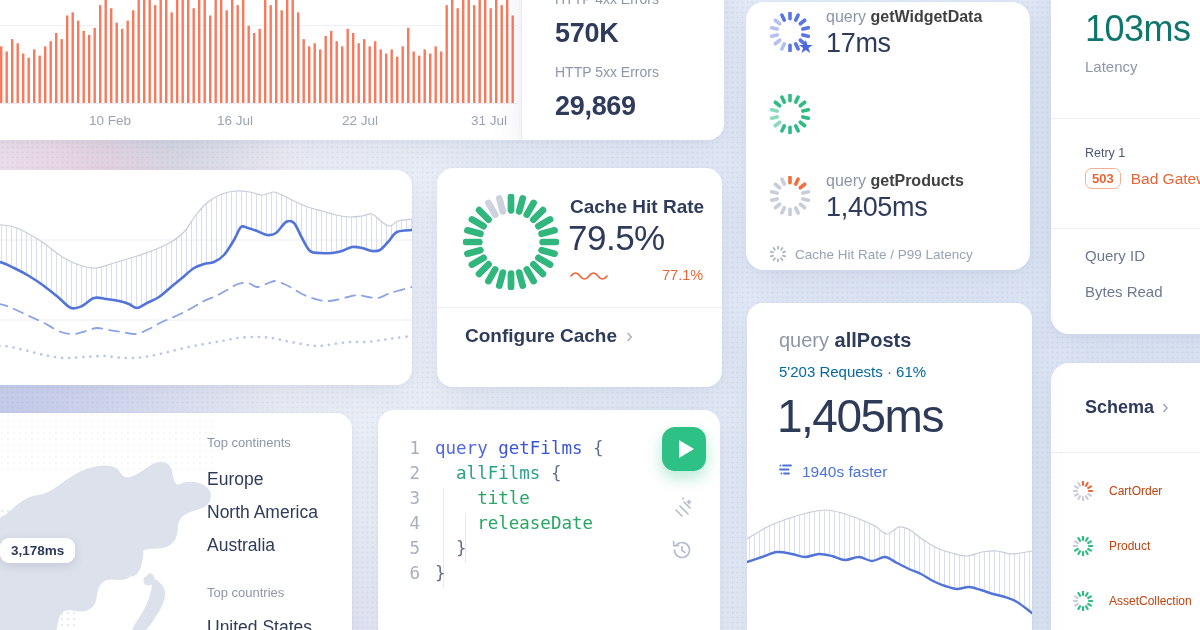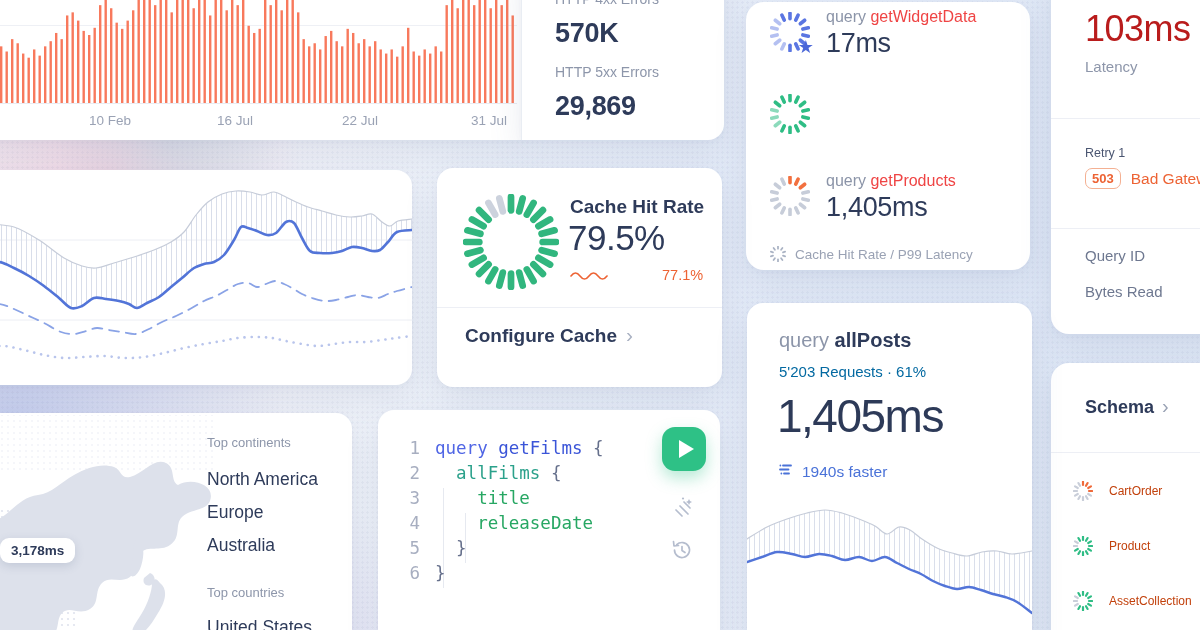--- a/index.html
+++ b/index.html
@@ -36,29 +36,29 @@
   .metric .m-value{font-size:27px;font-weight:700;color:#2e3b5a;margin-top:11px;letter-spacing:-.3px;}
 
   
   .card-queries{left:746px;top:2px;width:284px;height:268px;border-radius:18px;}
   .q-row{position:absolute;left:24px;display:flex;align-items:flex-start;}
   .q-icon{position:relative;width:40px;height:40px;flex:0 0 40px;margin-top:4px;}
   .q-icon svg{width:100%;height:100%;display:block;}
   .q-star{position:absolute;right:-4px;bottom:-4px;font-size:18px;line-height:1;color:#4b67d8;}
   .q-text{margin-left:16px;}
   .q-name{font-size:16px;color:#8b94a8;}
-  .q-name b{color:#ef4444;font-weight:400;}
+  .q-name b{color:#404040;font-weight:700;}
   .q-value{font-size:27px;font-weight:500;color:#2e3b5a;margin-top:2px;letter-spacing:-.3px;}
   .q-footer{position:absolute;left:24px;top:244px;display:flex;align-items:center;font-size:13.5px;color:#9aa2b4;}
   .q-footer .ring-sm{width:16px;height:16px;margin-right:9px;}
   .ring-sm svg{width:100%;height:100%;display:block;}
 
   
   .card-latency{left:1051px;top:-36px;width:200px;height:370px;border-radius:18px;}
-  .lat-value{position:absolute;left:34px;top:44px;font-size:36px;font-weight:500;color:#b91c1c;letter-spacing:-.5px;}
+  .lat-value{position:absolute;left:34px;top:44px;font-size:36px;font-weight:500;color:#0f766e;letter-spacing:-.5px;}
   .lat-label{position:absolute;left:34px;top:94px;font-size:15px;color:#8d96aa;}
   .retry-label{position:absolute;left:34px;top:182px;font-size:12.5px;color:#4a5571;}
   .status-row{position:absolute;left:34px;top:204px;display:flex;align-items:center;}
   .status-badge{border:1.3px solid #f4b092;border-radius:7px;color:#ed6334;font-size:13px;font-weight:600;padding:2px 6px;}
   .status-text{margin-left:10px;font-size:15.5px;font-weight:500;color:#ed6334;white-space:nowrap;}
   .lat-field{position:absolute;left:34px;font-size:15px;color:#6e7890;}
 
   
   .card-schema{left:1051px;top:363px;width:200px;height:290px;border-radius:18px;}
   .schema-title{position:absolute;left:34px;top:32px;font-size:18px;font-weight:700;color:#2e3b5a;cursor:default;}
@@ -483,22 +483,22 @@
     <rect x="0" y="96" width="115" height="125" fill="url(#mapdots)" opacity="0.55"></rect>
     <rect x="0" y="2" width="250" height="55" fill="url(#mapdots)" opacity="0.22"></rect>
     <path fill="#dde1eb" d="M-10,120 C10,108 24,114 38,104 C50,96 58,84 74,82 C88,80 96,70 110,62 C124,54 138,50 150,54 C158,57 156,66 166,64 C180,60 190,44 202,50 C212,55 206,68 214,72 C228,64 252,72 246,88 C242,98 226,96 218,104 C210,112 218,124 206,132 C196,139 184,132 176,140 C170,147 174,158 166,164 C156,171 146,162 138,170 C130,178 136,190 126,196 C114,203 106,192 98,200 C92,206 96,218 88,222 C78,227 72,214 62,218 C54,221 52,232 44,236 L36,250 L-10,250 Z"></path>
     <path fill="#dde1eb" d="M196,170 C204,176 202,188 194,200 C186,214 176,226 170,222 C165,218 172,210 178,200 C184,190 188,178 188,170 C190,164 193,166 196,170 Z"></path>
     <path fill="#dde1eb" d="M176,128 C181,134 180,146 176,156 C172,164 167,166 166,160 C168,150 170,140 170,132 C171,126 173,124 176,128 Z"></path>
     <path fill="#dde1eb" d="M186,160 C192,162 192,170 187,172 C182,174 178,170 180,165 Z"></path>
   </svg>
   <div class="map-badge">3,178ms</div>
   <div class="map-h" style="top:22px;">Top continents</div>
   <div class="map-list" style="top:56px;" id="continent-list">
+      <div class="map-item">Europe</div>
       <div class="map-item">North America</div>
-      <div class="map-item">Europe</div>
       <div class="map-item">Australia</div>
     </div>
   <div class="map-h" style="top:172px;">Top countries</div>
   <div class="map-list" style="top:204px;" id="country-list">
       <div class="map-item">United States</div>
     </div>
 </div>
 
 <div class="card card-code">
   <div class="indent-guide" style="left:65px;top:78px;height:100px;"></div>

